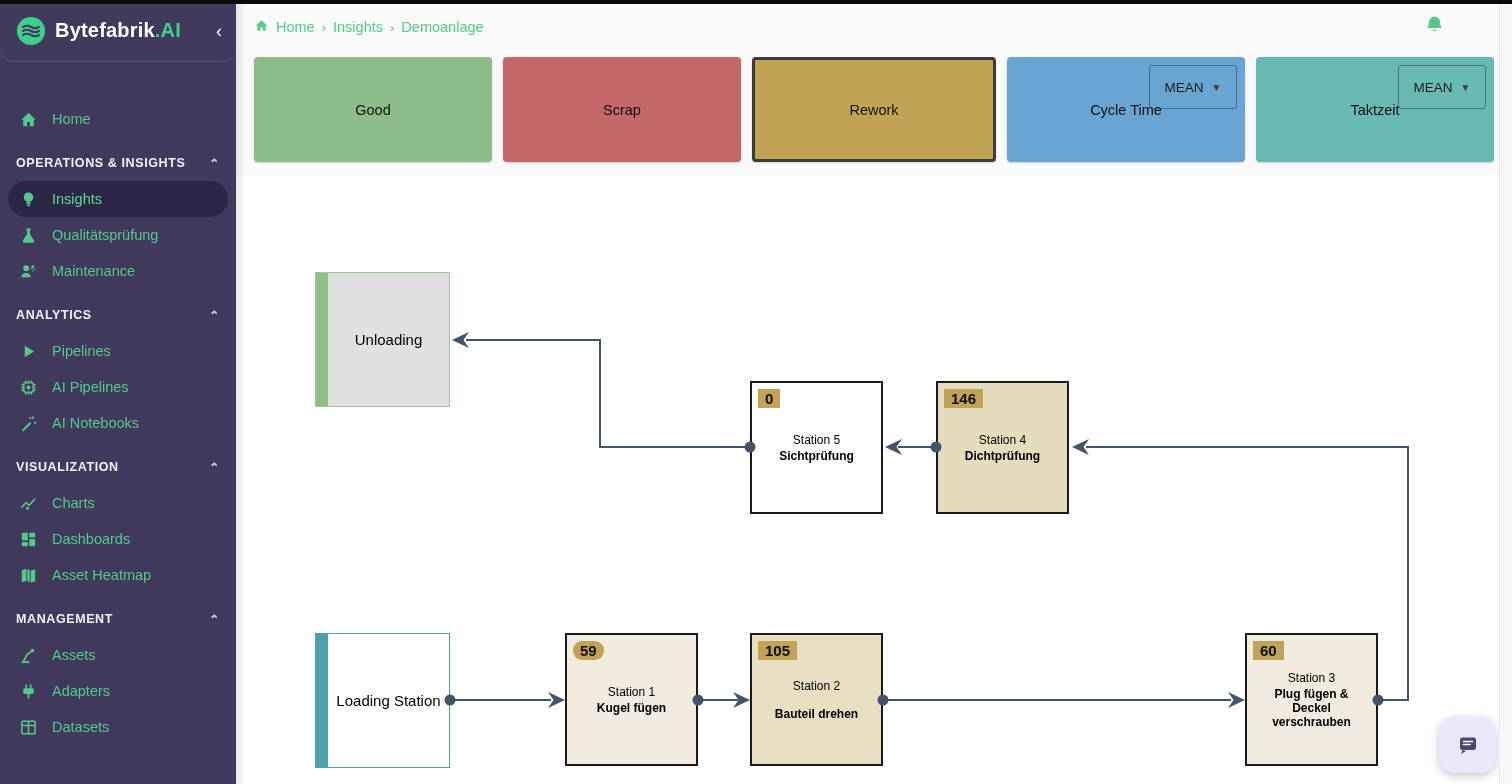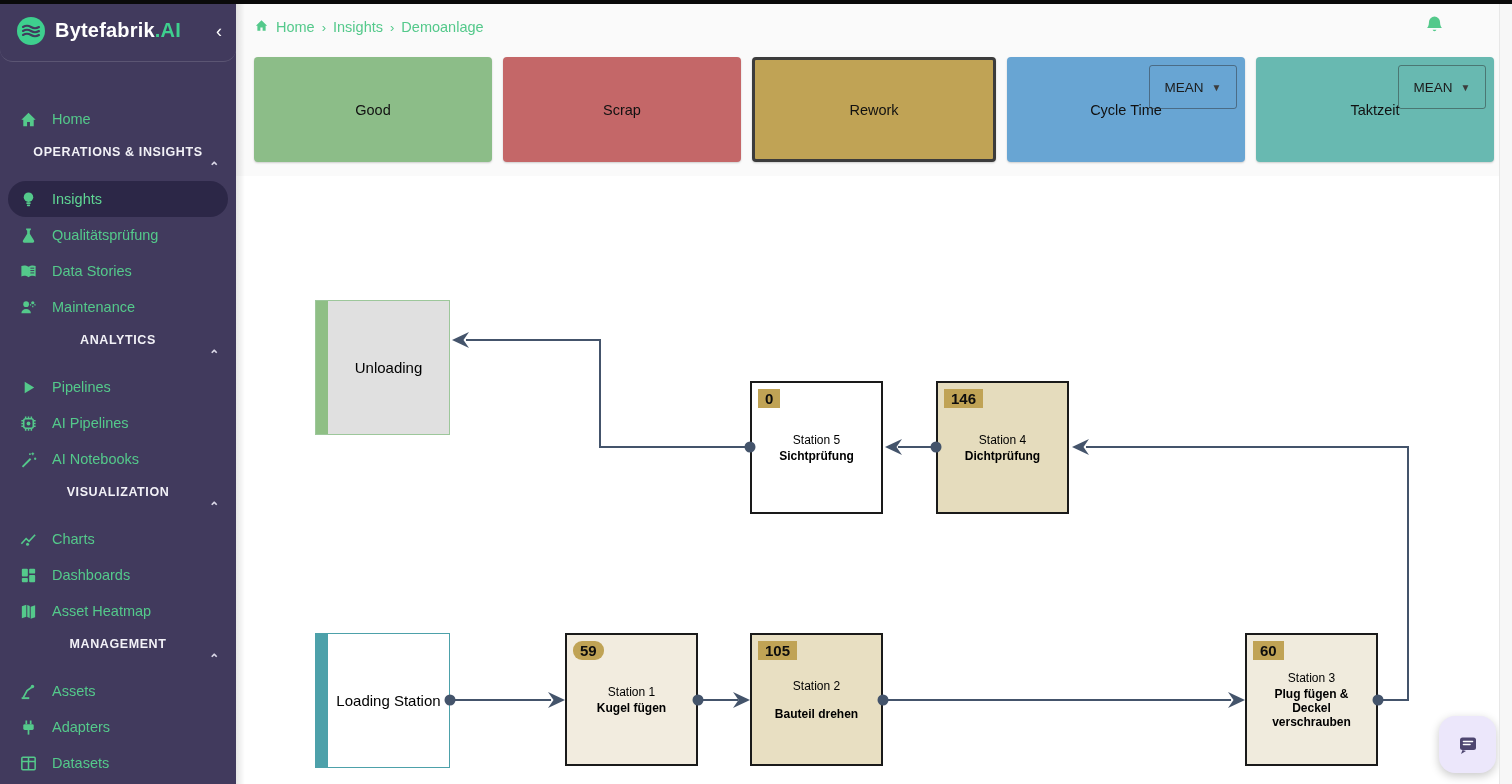--- a/index.html
+++ b/index.html
@@ -18,21 +18,21 @@
   .logo-text .suffix { color:#3ecf8e; }
   .collapse { margin-left:auto; color:#fff; font-size:18px; cursor:pointer; line-height:1; }
 
   .nav { padding-top:39px; }
   .nav-item { height:36px; display:flex; align-items:center; padding:0 16px;
     font-size:14.5px; color:#54c98b; cursor:pointer; }
   .nav-item .ic { width:24px; display:flex; justify-content:center; }
   .nav-item .lbl { margin-left:12px; }
   .nav-item.active { background:#2c2747; border-radius:20px; margin:0 8px; padding:0 8px; color:#5fd694; }
   .nav-section { height:36px; margin-top:8px; display:flex; align-items:center; padding:0 16px;
-    color:#f2f1f7; font-size:12.5px; font-weight:bold; letter-spacing:.6px;flex-direction:column; }
+    color:#f2f1f7; font-size:12.5px; font-weight:bold; letter-spacing:.6px; }
   .nav-section .chev { margin-left:auto; color:#d9d6e6; }
   svg.sic { width:19px; height:19px; }
 
   
   .main { position:absolute; left:236px; top:0; width:1276px; height:784px; background:#fff; }
   .main::before { content:""; position:absolute; left:0; top:0; width:9px; height:784px;
     background:linear-gradient(90deg, rgba(0,0,0,.10), rgba(0,0,0,0)); z-index:9; pointer-events:none; }
   .upper { position:absolute; left:0; top:0; width:1276px; height:176px; background:#fafafa; }
 
   .crumb-row { position:absolute; left:0; top:4px; width:1276px; height:46px;
@@ -122,29 +122,20 @@
         </span>
       <span class="lbl">Insights</span>
     </div>
     <div class="nav-item">
       <span class="ic">
           <svg class="sic" viewBox="0 0 20 20" fill="#54c98b">
             <path d="M7.5 2.5h5v1.4l-1.1 1.1v3.2l4.4 7.1c.6 1-.1 2.2-1.3 2.2H5.5c-1.2 0-1.9-1.2-1.3-2.2l4.4-7.1V5L7.5 3.9z"></path>
           </svg>
         </span>
       <span class="lbl">Qualitätsprüfung</span>
-    </div>
-    <div class="nav-item">
-      <span class="ic">
-          <svg class="sic" viewBox="0 0 20 20" fill="#54c98b">
-            <path d="M2.5 4.2C4.6 3.2 7.6 3.3 10 5v11c-2.4-1.7-5.4-1.8-7.5-.8zM17.5 4.2C15.4 3.2 12.4 3.3 10 5v11c2.4-1.7 5.4-1.8 7.5-.8z"></path>
-            <path d="M12 6.5h4M12 9h4M12 11.5h4" stroke="#413a5d" stroke-width="1"></path>
-          </svg>
-        </span>
-      <span class="lbl">Data Stories</span>
     </div>
     <div class="nav-item">
       <span class="ic">
           <svg class="sic" viewBox="0 0 20 20" fill="#54c98b">
             <circle cx="7.5" cy="6.5" r="3"></circle>
             <path d="M2.5 16c0-2.8 2.2-4.5 5-4.5s5 1.7 5 4.5z"></path>
             <circle cx="14.5" cy="5" r="1.7"></circle>
             <path d="M14.5 8.2v1.6M12.8 6.8l-1.2.9M16.2 6.8l1.2.9" stroke="#54c98b" stroke-width="1.3"></path>
           </svg>
         </span>
@@ -337,21 +328,21 @@
         <circle cx="647" cy="700" r="5.5"></circle>
       <path d="M216 340 l17 -8 l-5.5 8 l5.5 8 z"></path>
       <path d="M649 447 l17 -8 l-5.5 8 l5.5 8 z"></path>
       <path d="M836 447 l17 -8 l-5.5 8 l5.5 8 z"></path>
       <path d="M329 700 l-17 -8 l5.5 8 l-5.5 8 z"></path>
       <path d="M514 700 l-17 -8 l5.5 8 l-5.5 8 z"></path>
       <path d="M1009 700 l-17 -8 l5.5 8 l-5.5 8 z"></path>
     </g>
   </svg>
 
-  <div class="node endpoint" style="left: 79px; top: 272px; border: 1.5px solid rgb(157, 199, 155); background-color: rgb(224, 224, 224); margin-top: 28px;">
+  <div class="node endpoint" style="left: 79px; top: 272px; border: 1.5px solid rgb(157, 199, 155); background-color: rgb(224, 224, 224);">
     <div class="bar" style="background-color: rgb(143, 191, 133);"></div>
     <span>Unloading</span>
   </div>
 
   <div class="node endpoint" style="left: 79px; top: 633px; border: 1.5px solid rgb(77, 161, 170); background-color: rgb(255, 255, 255);">
     <div class="bar" style="background-color: rgb(77, 161, 170);"></div>
     <span>Loading Station</span>
   </div>
 
   <div class="node station" style="left: 514px; top: 381px; background-color: rgb(255, 255, 255);">

